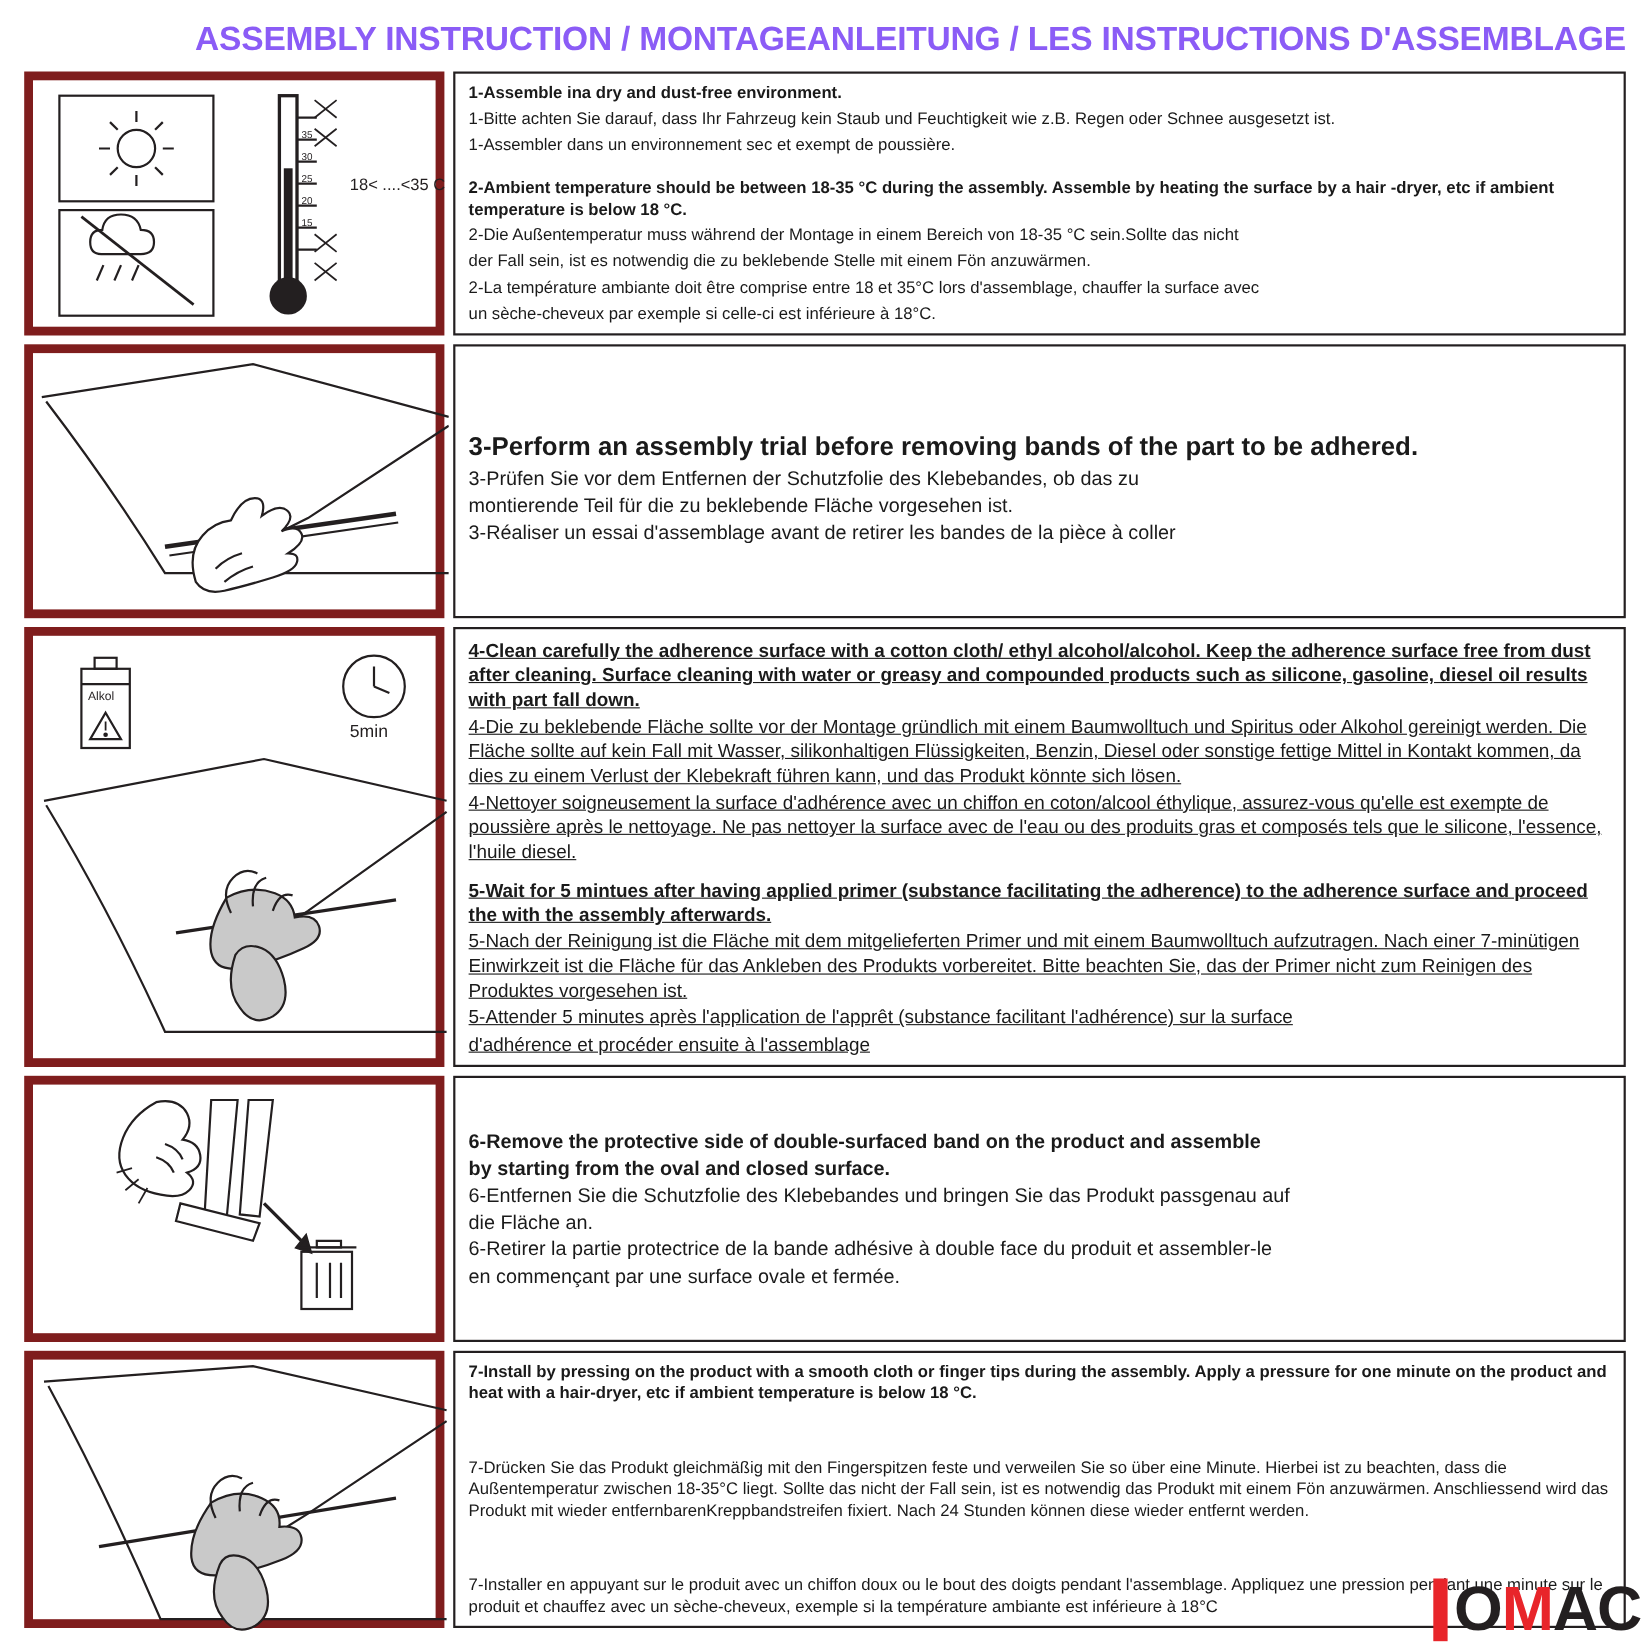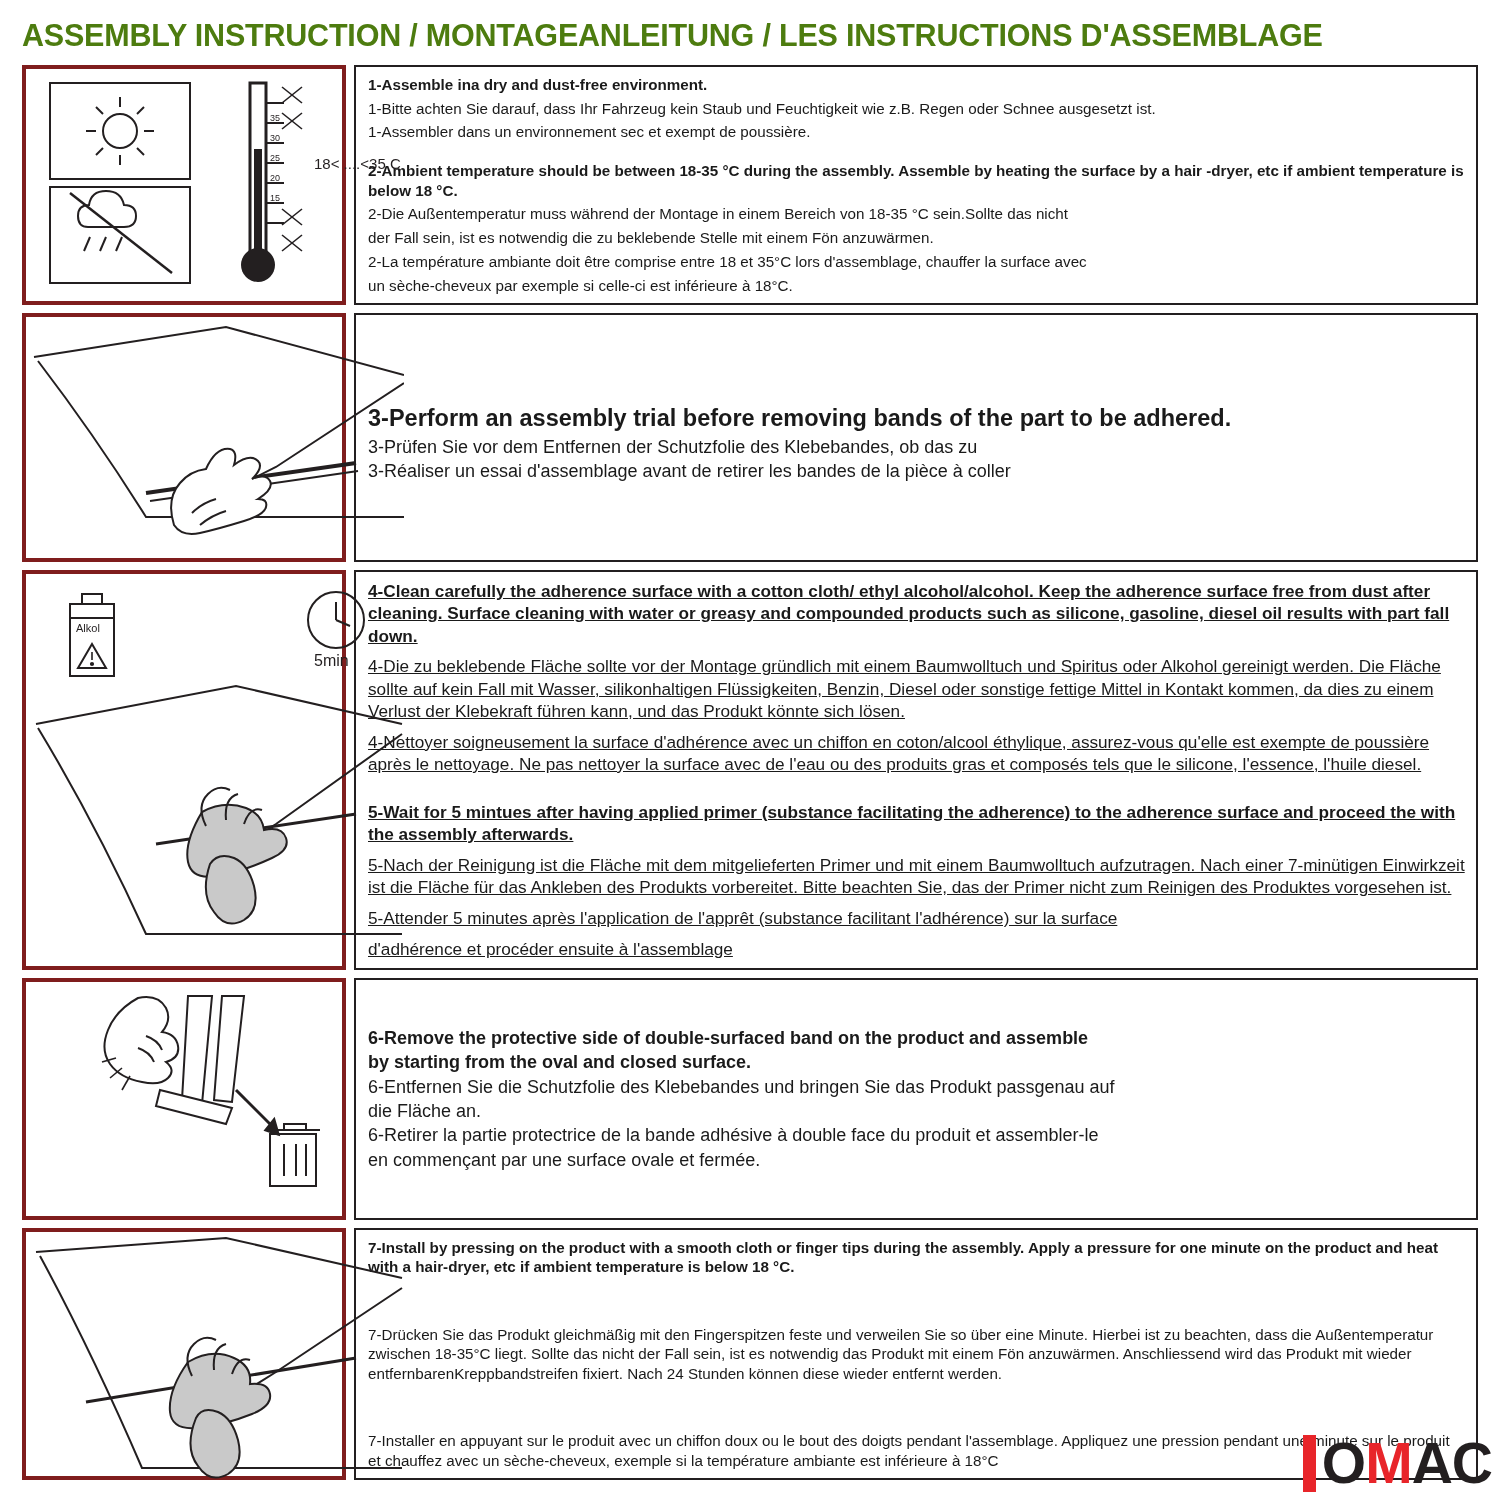--- a/index.html
+++ b/index.html
@@ -17,41 +17,41 @@
   }
   .page {
     width: 1500px;
     height: 1500px;
     box-sizing: border-box;
     padding: 14px 22px 10px 22px;
     display: flex;
     flex-direction: column;
   }
   .title {
-    color: #4d7c0f;
+    color: #8b5cf6;
     font-weight: bold;
     font-size: 30.5px;
     letter-spacing: -0.2px;
-    text-align: left;
+    text-align: right;
     white-space: nowrap;
     margin: 4px 0 12px 0;
   }
   .grid {
     flex: 1;
     display: flex;
     flex-direction: column;
     gap: 8px;
   }
   .row {
     display: flex;
     gap: 8px;
   }
   .cell-img {
-    width: 324px;
-    border: 4px solid #7f1d1d;
+    width: 382px;
+    border: 8px solid #7f1d1d;
     box-sizing: border-box;
     position: relative;
     background: #fff;
     flex: none;
   }
   .cell-txt {
     flex: 1;
     border: 2px solid #231f20;
     box-sizing: border-box;
     padding: 8px 10px 8px 12px;
@@ -194,20 +194,21 @@
           <g fill="#fff" stroke="#231f20" stroke-width="2">
             <path d="M148 208 q-8 -26 6 -42 q10 -12 26 -14 q10 -22 24 -20 q8 2 4 16 q16 -12 24 -4 q6 6 -6 18 q14 -6 18 2 q4 8 -12 18 q10 0 8 8 q-2 8 -22 14 q-26 8 -44 12 q-18 4 -26 -8 z"></path>
             <path d="M166 196 q10 -10 24 -14" fill="none"></path>
             <path d="M174 208 q12 -10 26 -14" fill="none"></path>
           </g>
         </svg>
       </div>
       <div class="cell-txt centered">
         <div class="p t-xl b">3-Perform an assembly trial before removing bands of the part to be adhered.</div>
         <div class="p t-lg">3-Prüfen Sie vor dem Entfernen der Schutzfolie des Klebebandes, ob das zu</div>
+        <div class="p t-lg">montierende Teil für die zu beklebende Fläche vorgesehen ist.</div>
         <div class="p t-lg">3-Réaliser un essai d'assemblage avant de retirer les bandes de la pièce à coller</div>
       </div>
     </div>
 
     <div class="row" style="height:400px;">
       <div class="cell-img">
         <svg viewBox="0 0 378 396" width="378" height="396">
 
           <g fill="none" stroke="#231f20" stroke-width="2">
             <rect x="56" y="20" width="20" height="10"></rect>

